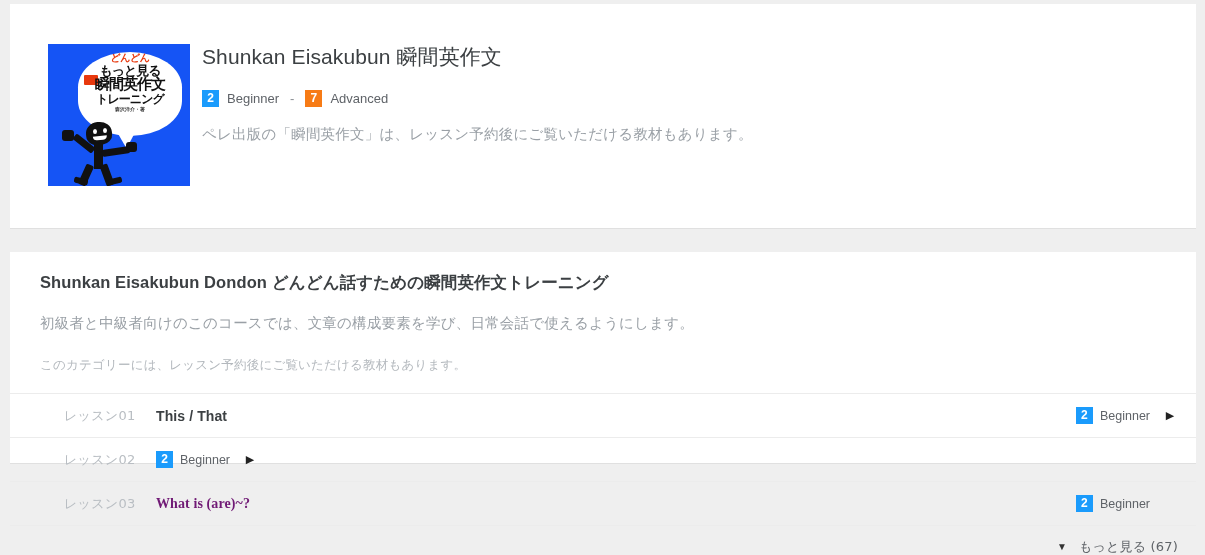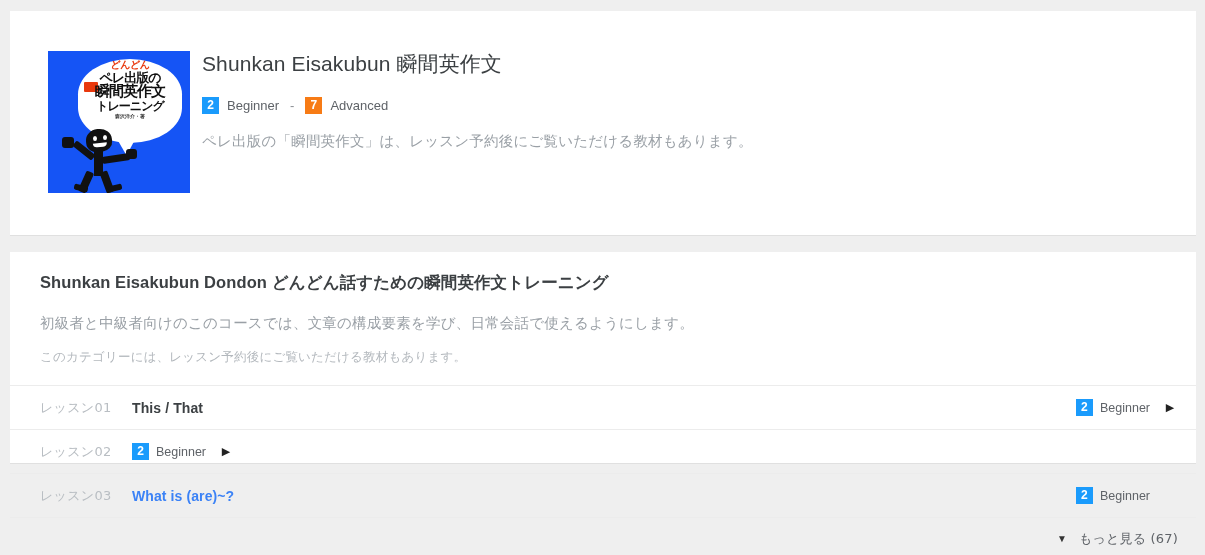--- a/index.html
+++ b/index.html
@@ -25,21 +25,21 @@
   .card {
     position: absolute;
     left: 10px;
     width: 1186px;
     background: #ffffff;
     box-sizing: border-box;
   }
 
   
   .header-card {
-    top: 11px;
+    top: 4px;
     height: 225px;
     border-bottom: 1px solid #e0e0e0;
   }
 
   .header-inner {
     display: flex;
     align-items: flex-start;
     padding: 40px 0 0 38px;
   }
 
@@ -215,21 +215,21 @@
   }
   .course-title .jp { font-family: "DejaVu Sans", sans-serif; }
   .course-desc {
     margin-top: 20px;
     font-size: 14.5px;
     color: #9aa0a6;
     font-family: "DejaVu Sans", sans-serif;
     letter-spacing: 0.2px;
   }
   .course-note {
-    margin-top: 16px;
+    margin-top: 24px;
     font-size: 12.5px;
     color: #b3b8bd;
     font-family: "DejaVu Sans", sans-serif;
     letter-spacing: 0.2px;
   }
 
   .lesson-list {
     margin-top: 19px;
     border-top: 1px solid #ececec;
   }
@@ -241,29 +241,30 @@
     padding: 0 18px 0 30px;
     box-sizing: border-box;
   }
   .lesson-no {
     width: 92px;
     flex: 0 0 92px;
     font-size: 13px;
     color: #b9bec3;
     font-family: "DejaVu Sans", sans-serif;
     letter-spacing: 0.3px;
+    margin-left: 24px;
   }
   .lesson-title {
     flex: 1 1 auto;
     font-size: 14px;
     font-weight: bold;
     color: #3c4043;
     letter-spacing: 0.1px;
   }
-  .lesson-row.disabled .lesson-title { color: #3b82f6; }
+  .lesson-row.disabled .lesson-title { color: #701a75; font-family: Liberation Serif, serif; }
   .lesson-right {
     display: flex;
     align-items: center;
     flex: 0 0 auto;
   }
   .lesson-right .lvl-name {
     font-size: 12.5px;
     color: #5f6368;
     margin-left: 7px;
   }
@@ -305,21 +306,21 @@
 
   <div class="card header-card">
     <div class="header-inner">
 
       <div class="cover">
         <div class="bubble"></div>
         <div class="bubble-tail"></div>
         <div class="bubble-badge"></div>
         <div class="bubble-txt">
           <div class="bt1">どんどん</div>
-          <div class="bt2">ペレ出版の</div>
+          <div class="bt2">もっと見る</div>
           <div class="bt3">瞬間英作文</div>
           <div class="bt4">トレーニング</div>
           <div class="bt5">森沢洋介・著</div>
         </div>
         <div class="fig-head"></div>
         <div class="fig-eye" style="left:45px;top:85px;"></div>
         <div class="fig-eye" style="left:55px;top:84px;"></div>
         <div class="fig-mouth"></div>
         <div class="fig-body"></div>
         <div class="limb" style="left:24px;top:96px;width:24px;height:7px;transform:rotate(38deg);"></div>

